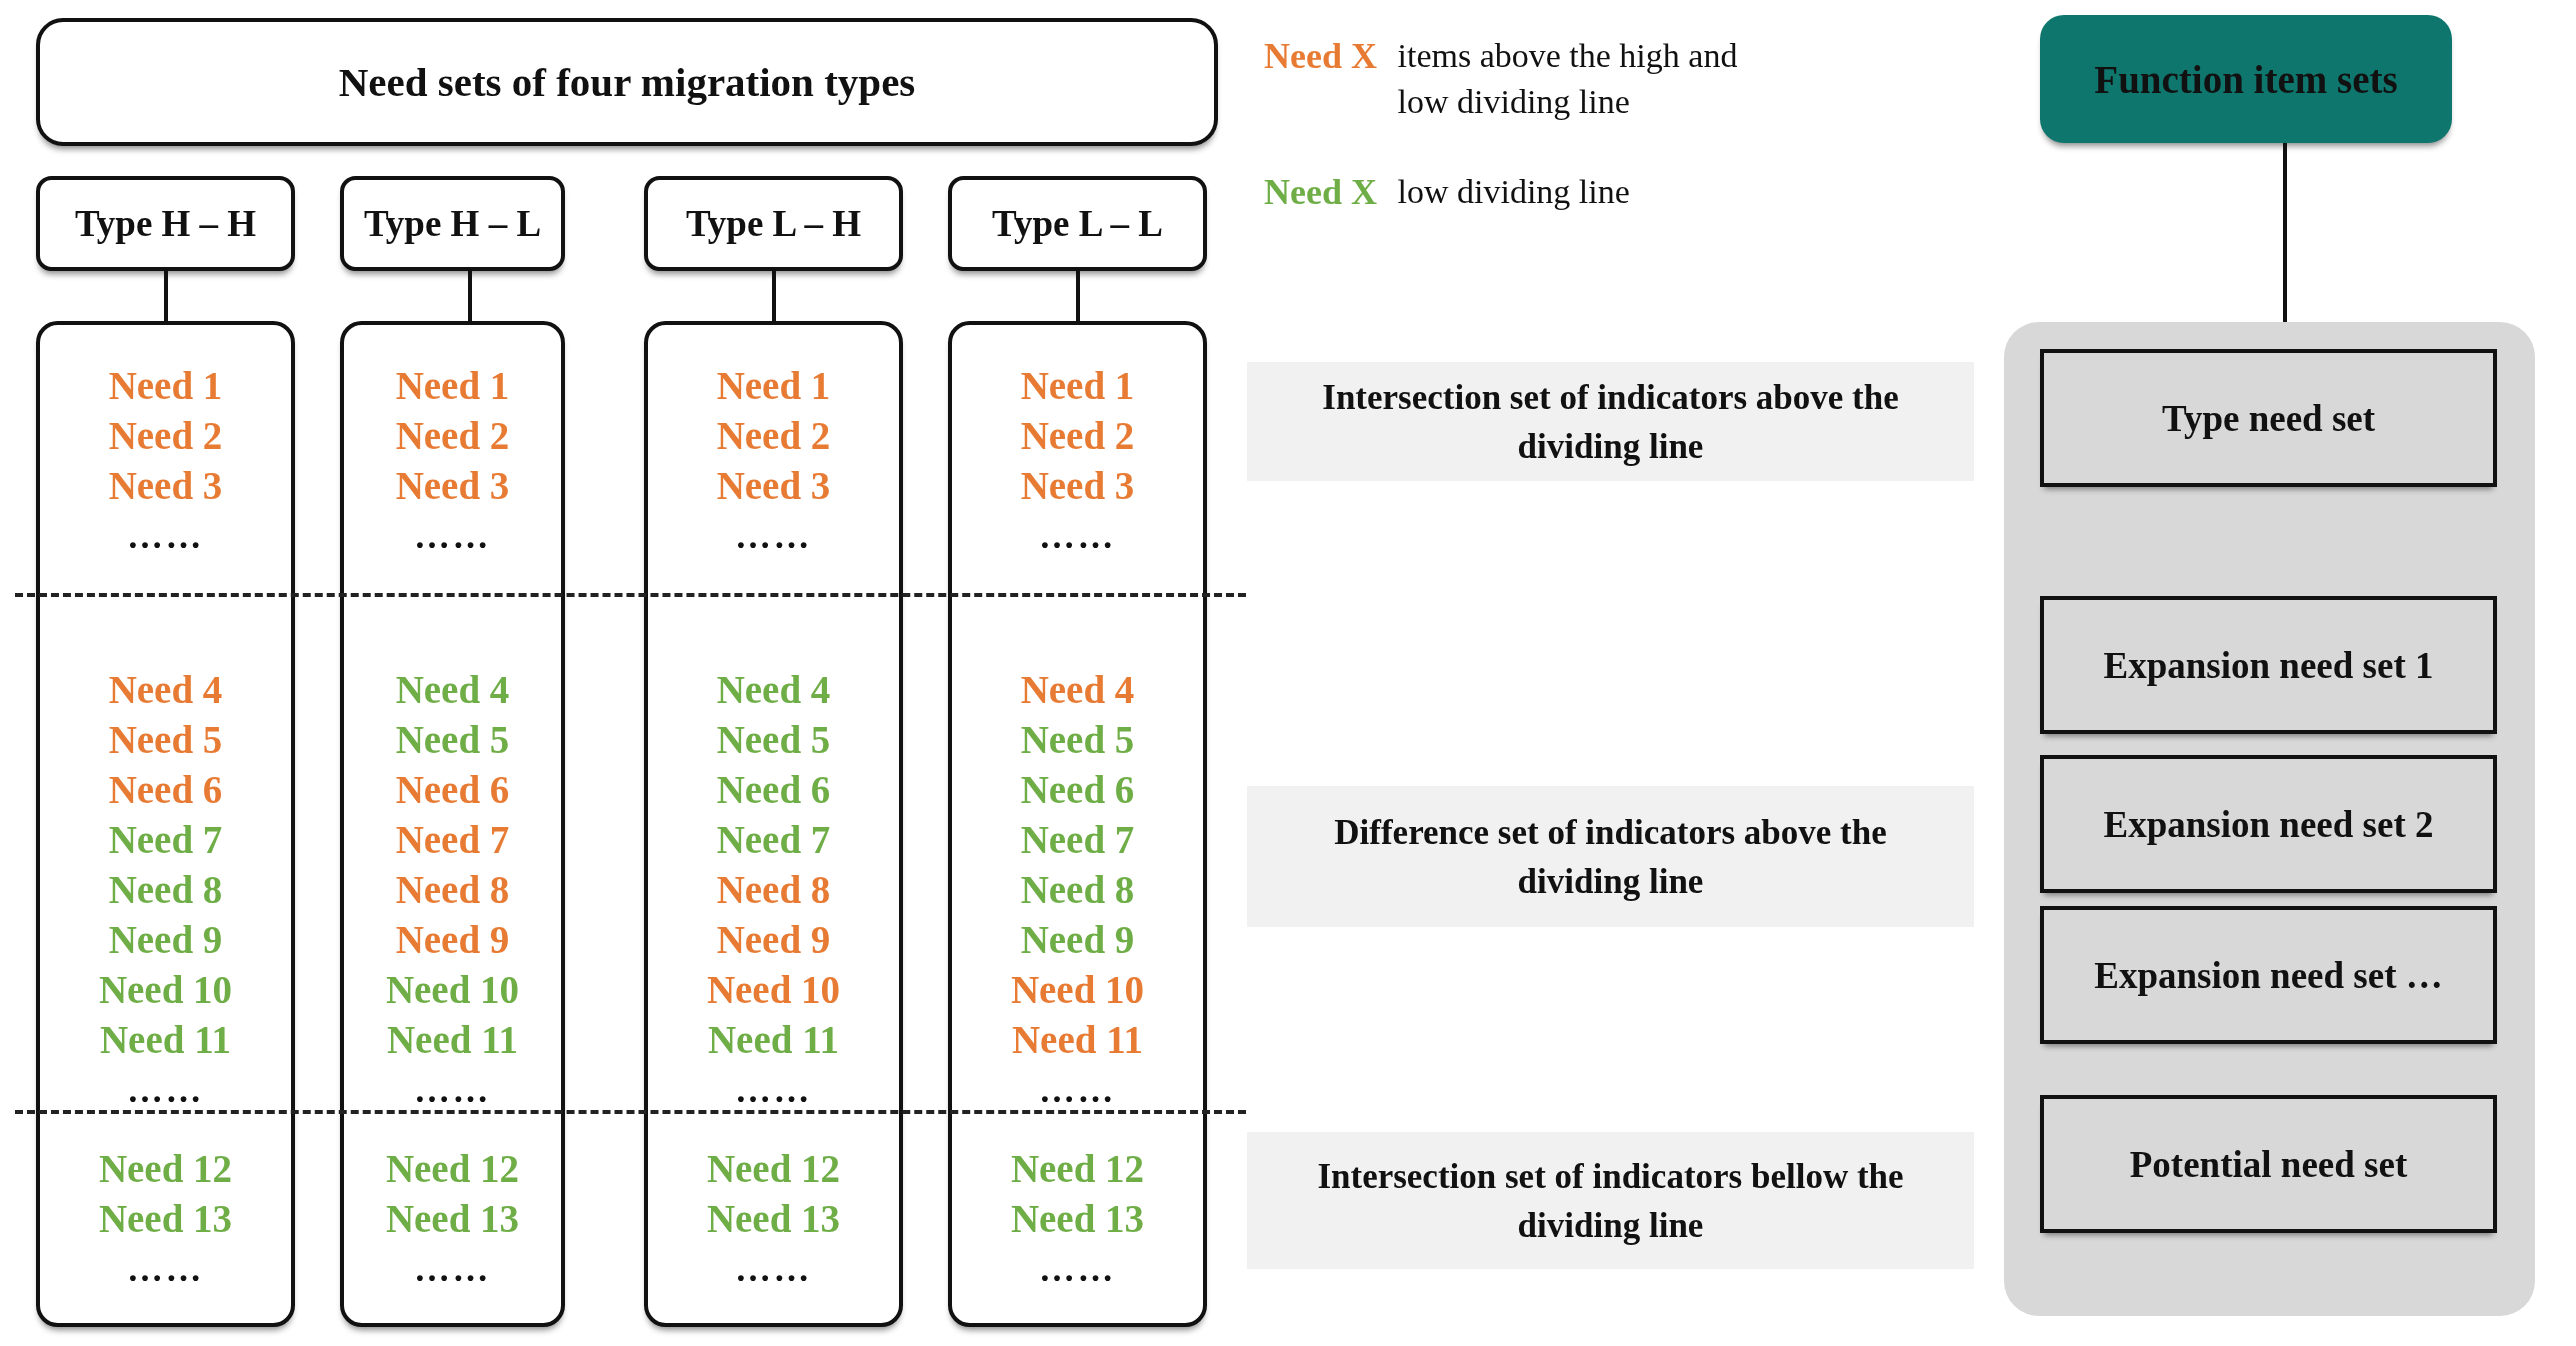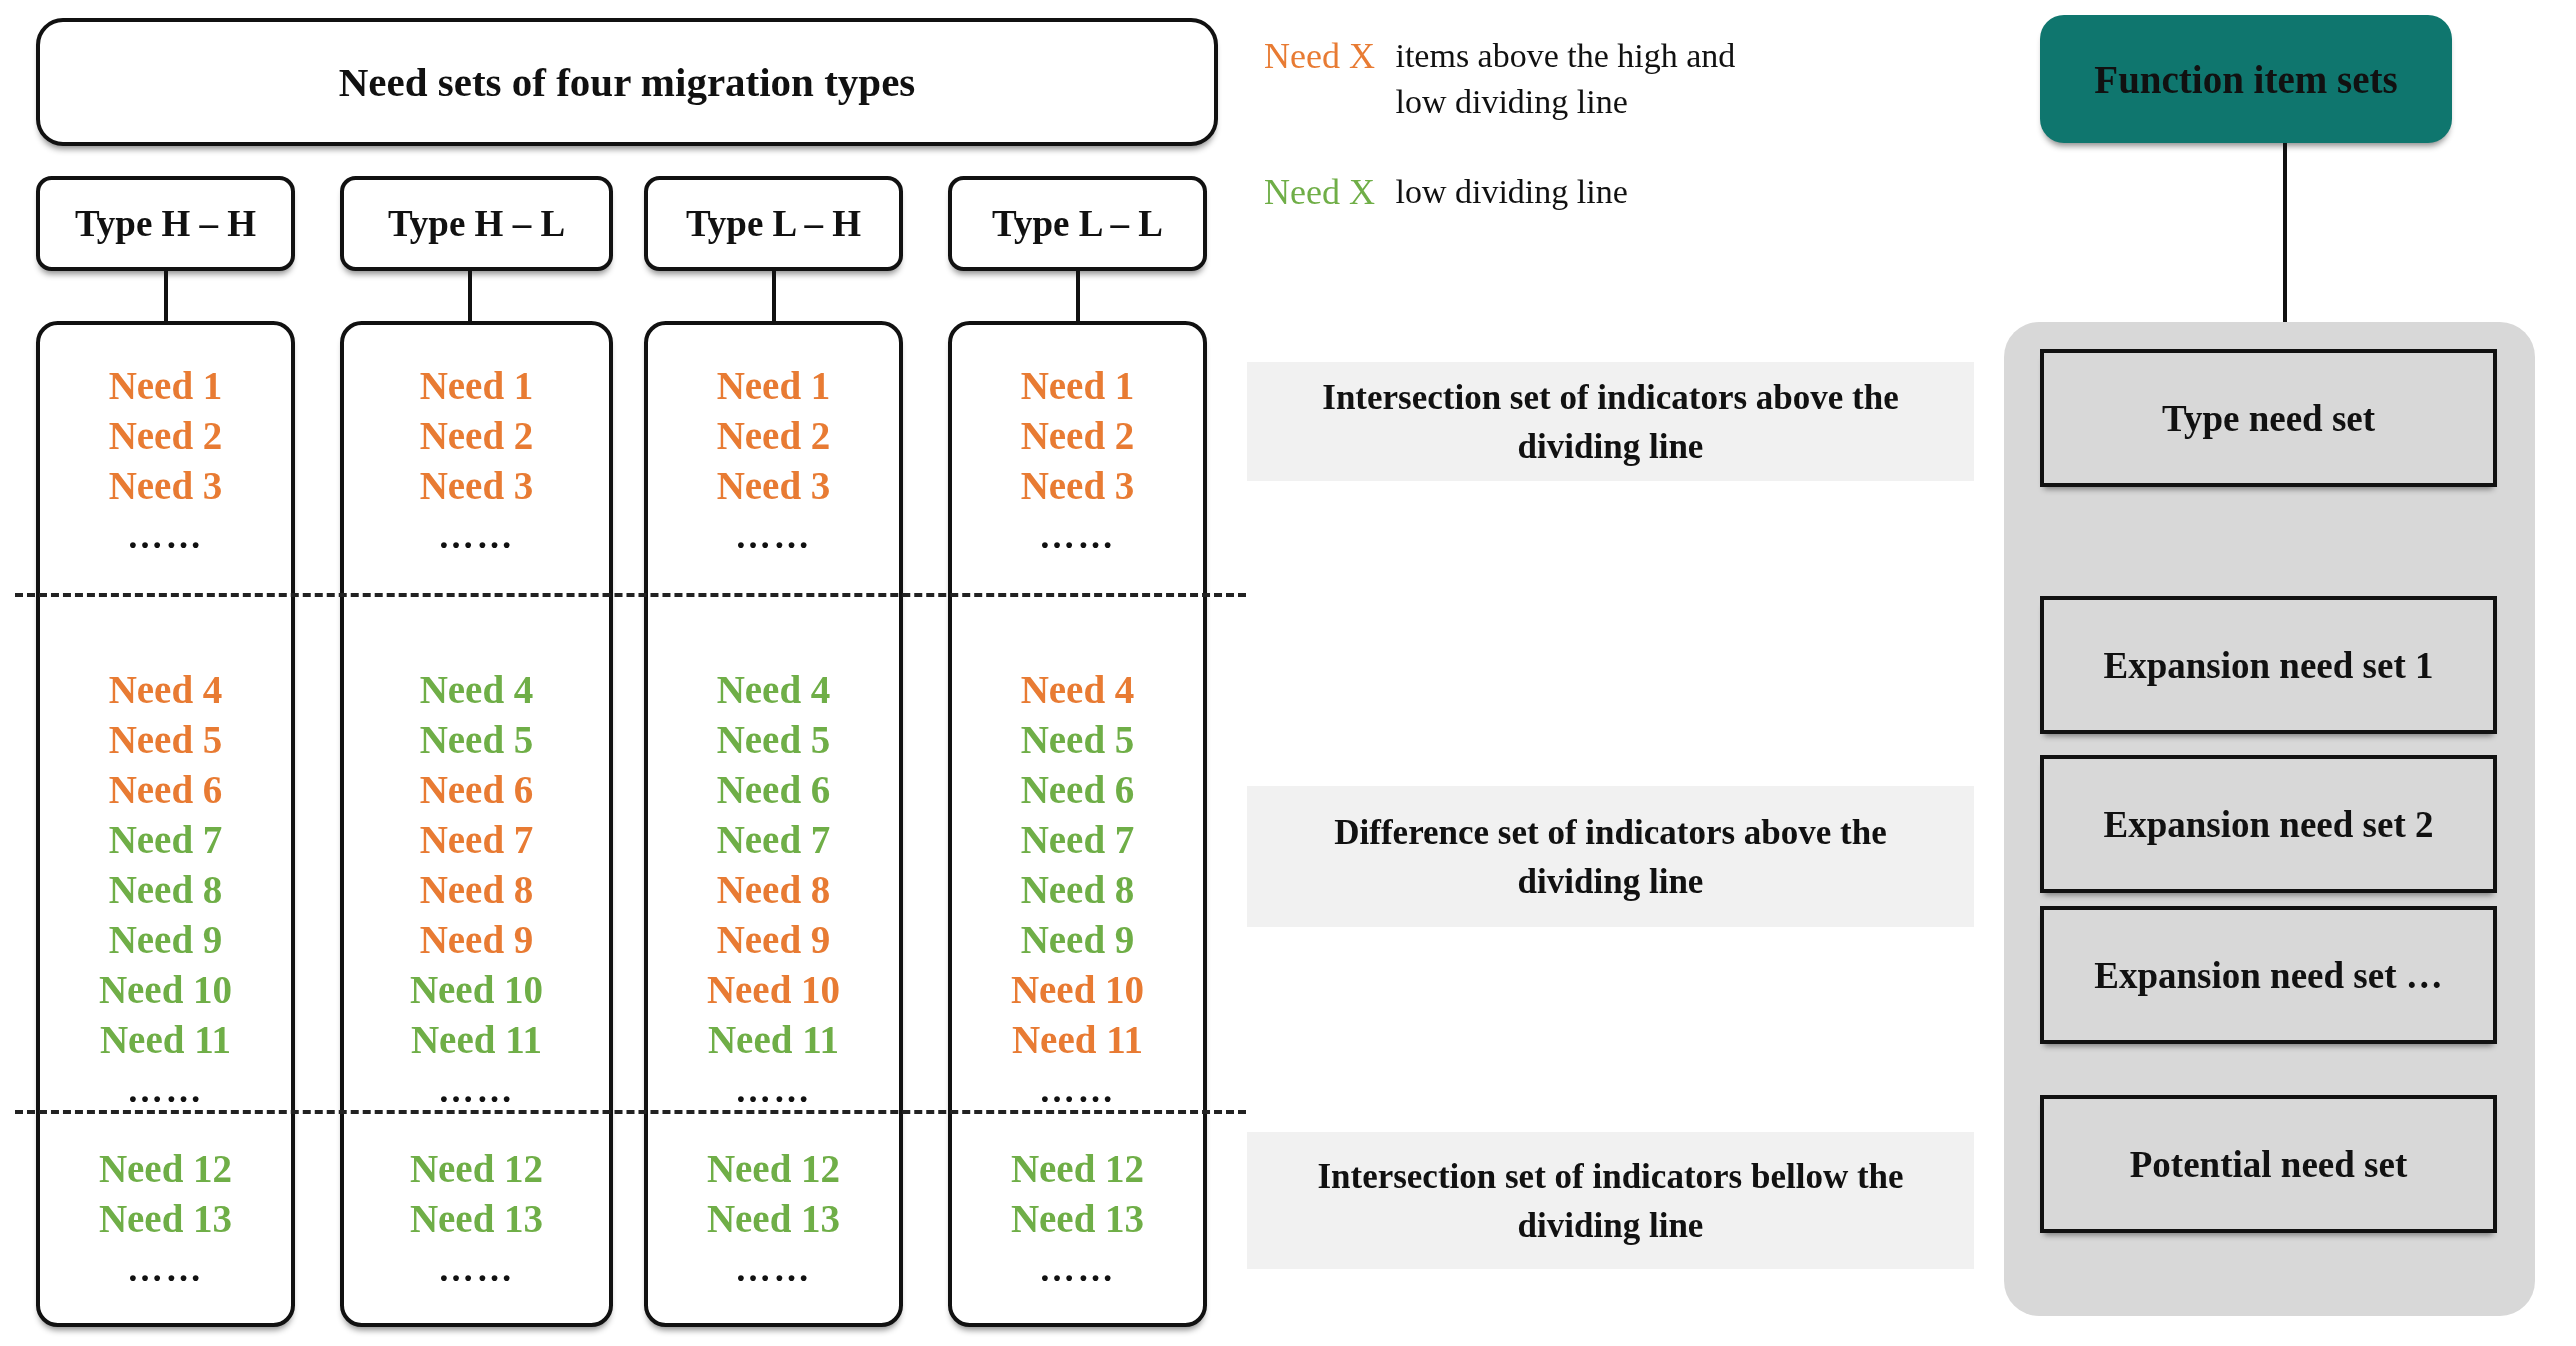--- a/index.html
+++ b/index.html
@@ -35,21 +35,21 @@
   .sec-2{flex:1;}
   .need-row{font-weight:bold;font-size:39px;line-height:50px;white-space:nowrap;}
   .need-o{color:#E87B33;}
   .need-g{color:#6FAE47;}
   .ellipsis-row{font-weight:bold;font-size:36px;line-height:50px;letter-spacing:2.4px;color:#111;}
   .dashed-line{left:15px;width:1231px;height:0;border-top:4.2px dashed #222;z-index:6;}
   .dl1{top:593px;}
   .dl2{top:1110px;}
   
   .legend-entry{left:1264px;display:flex;gap:20.5px;align-items:flex-start;}
-  .legend-key{font-weight:normal;font-size:36px;line-height:46px;white-space:nowrap;}
+  .legend-key{font-weight:bold;font-size:36px;line-height:46px;white-space:nowrap;}
   .legend-lines{font-size:34px;line-height:46px;color:#111;}
   
   .mid-label{
     left:1247px;width:727px;background:#F1F1F1;
     display:flex;align-items:center;justify-content:center;text-align:center;
     font-weight:bold;font-size:35px;line-height:1.4;padding:0 24px;box-sizing:border-box;
   }
   
   .fn-header{
     left:2040px;top:15px;width:412px;height:128px;background:#0f766e;border-radius:24px;
@@ -93,21 +93,21 @@
             <div class="need-row need-g">Need 11</div>
             <div class="ellipsis-row">……</div>
           </div>
           <div class="col-sec sec-2">
             <div class="need-row need-g">Need 12</div>
             <div class="need-row need-g">Need 13</div>
             <div class="ellipsis-row">……</div>
           </div>
         </div>
       </div>
-      <div class="abs col-wrap" style="left: 340px; width: 273px;">
+      <div class="abs col-wrap" style="left: 340px; width: 225px;">
         <div class="abs type-box shadow">Type H – L</div>
         <div class="abs connector" style="left: 128px;"></div>
         <div class="abs col-box shadow">
           <div class="col-sec sec-0">
             <div class="need-row need-o">Need 1</div>
             <div class="need-row need-o">Need 2</div>
             <div class="need-row need-o">Need 3</div>
             <div class="ellipsis-row">……</div>
           </div>
           <div class="col-sec sec-1">

